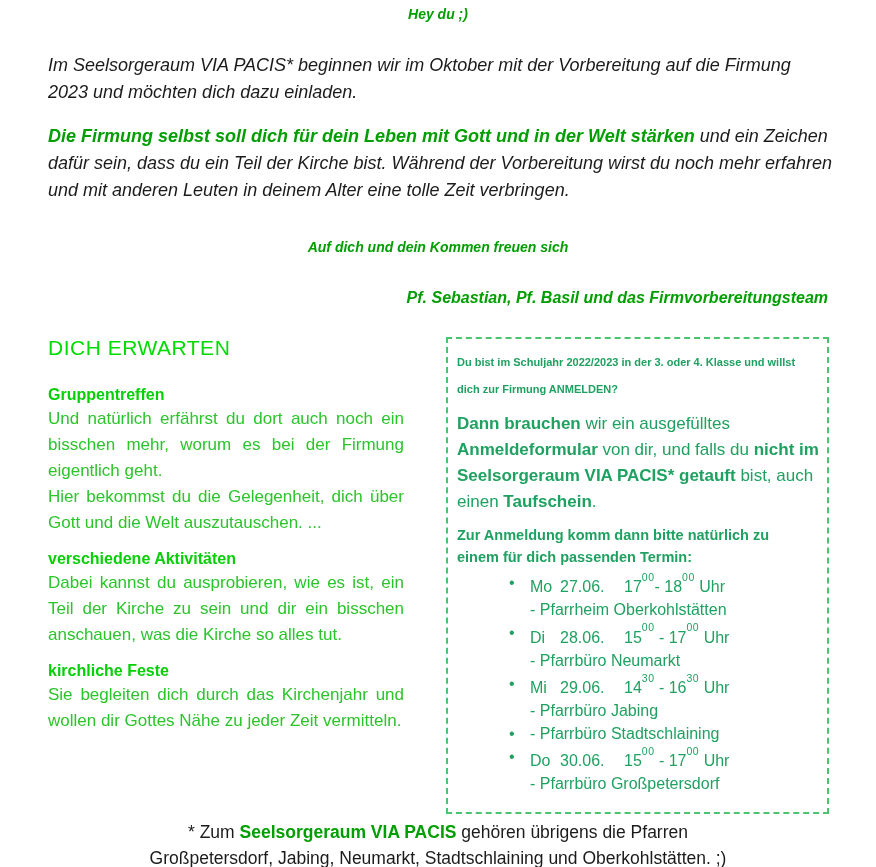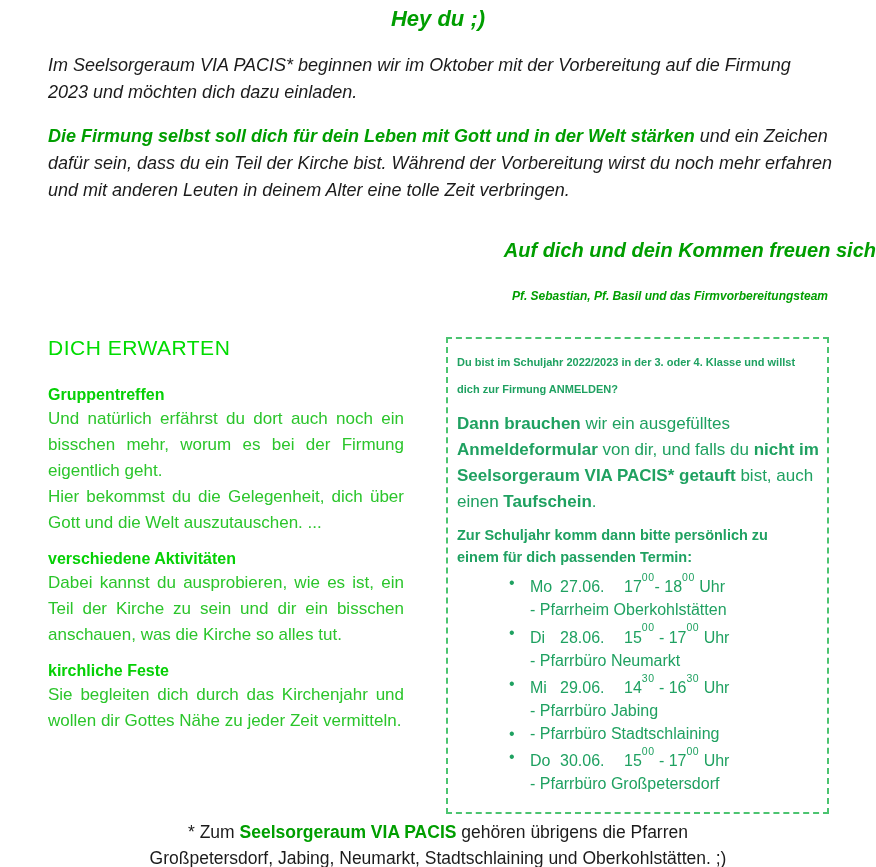--- a/index.html
+++ b/index.html
@@ -5,37 +5,37 @@
   html,body{margin:0;padding:0;background:#ffffff;}
   body{
     width:876px;height:867px;position:relative;overflow:hidden;
     font-family:"Liberation Sans",sans-serif;color:#1b1b1b;
   }
   .page{position:absolute;inset:0;background:#fff;}
 
   
   .title{
     position:absolute;top:6px;left:0;width:876px;margin:0;
-    text-align:center;font-size:22px;font-weight:bold;font-style:italic;
+    text-align:center;font-size:14px;font-weight:bold;font-style:italic;
     color:#009e00;
   }
   .intro{
     position:absolute;left:48px;width:786px;margin:0;
     font-size:18px;line-height:27px;font-style:italic;color:#1b1b1b;
   }
   .intro1{top:52px;}
   .intro2{top:123px;}
   .green-strong{color:#009e00;font-weight:bold;}
   .closing{
     position:absolute;top:239px;left:0;width:876px;margin:0;
-    text-align:right;font-size:20px;font-weight:bold;font-style:italic;color:#009e00;
+    text-align:center;font-size:14px;font-weight:bold;font-style:italic;color:#009e00;
   }
   .signature{
     position:absolute;top:289px;left:0;width:828px;margin:0;
-    text-align:right;font-size:12px;font-weight:bold;font-style:italic;color:#009e00;
+    text-align:right;font-size:16px;font-weight:bold;font-style:italic;color:#009e00;
   }
 
   
   .left-heading{
     position:absolute;top:336px;left:48px;margin:0;
     font-size:21px;font-weight:normal;letter-spacing:0.5px;color:#00dc00;
   }
   .left-col{
     position:absolute;top:384px;left:48px;width:356px;
     font-size:17px;line-height:26px;color:#2bc52b;text-align:justify;
@@ -105,21 +105,21 @@
     <p>Dabei kannst du ausprobieren, wie es ist, ein Teil der Kirche zu sein und dir ein bisschen anschauen, was die Kirche so alles tut.</p>
     <h3 class="gap">kirchliche Feste</h3>
     <p>Sie begleiten dich durch das Kirchenjahr und wollen dir Gottes Nähe zu jeder Zeit vermitteln.</p>
   </div>
 
   <div class="box">
     <p class="box-heading">Du bist im Schuljahr 2022/2023 in der 3. oder 4. Klasse und willst dich zur Firmung ANMELDEN?</p>
 
     <p class="box-body"><b>Dann brauchen </b><span>wir ein ausgefülltes </span><b>Anmeldeformular </b><span>von dir, und falls du </span><b>nicht im Seelsorgeraum VIA PACIS* getauft </b><span>bist, auch einen </span><b>Taufschein</b><span>.</span></p>
 
-    <p class="box-cta"><span>Zur Schuljahr komm dann bitte persönlich zu</span><br><span>einem für dich passenden Termin:</span></p>
+    <p class="box-cta"><span>Zur Anmeldung komm dann bitte natürlich zu</span><br><span>einem für dich passenden Termin:</span></p>
 
     <div class="appts">
 
       <div class="appt">
         <span class="dot">•</span>
         <div class="appt-text">
           <div class="appt-line1"><span class="day">Mo</span><span class="date">27.06.</span><span class="time"><span>17</span><sup>00</sup><span>- </span><span>18</span><sup>00</sup><span> Uhr</span></span></div>
           <div class="appt-loc">- Pfarrheim Oberkohlstätten</div>
         </div>
       </div>

